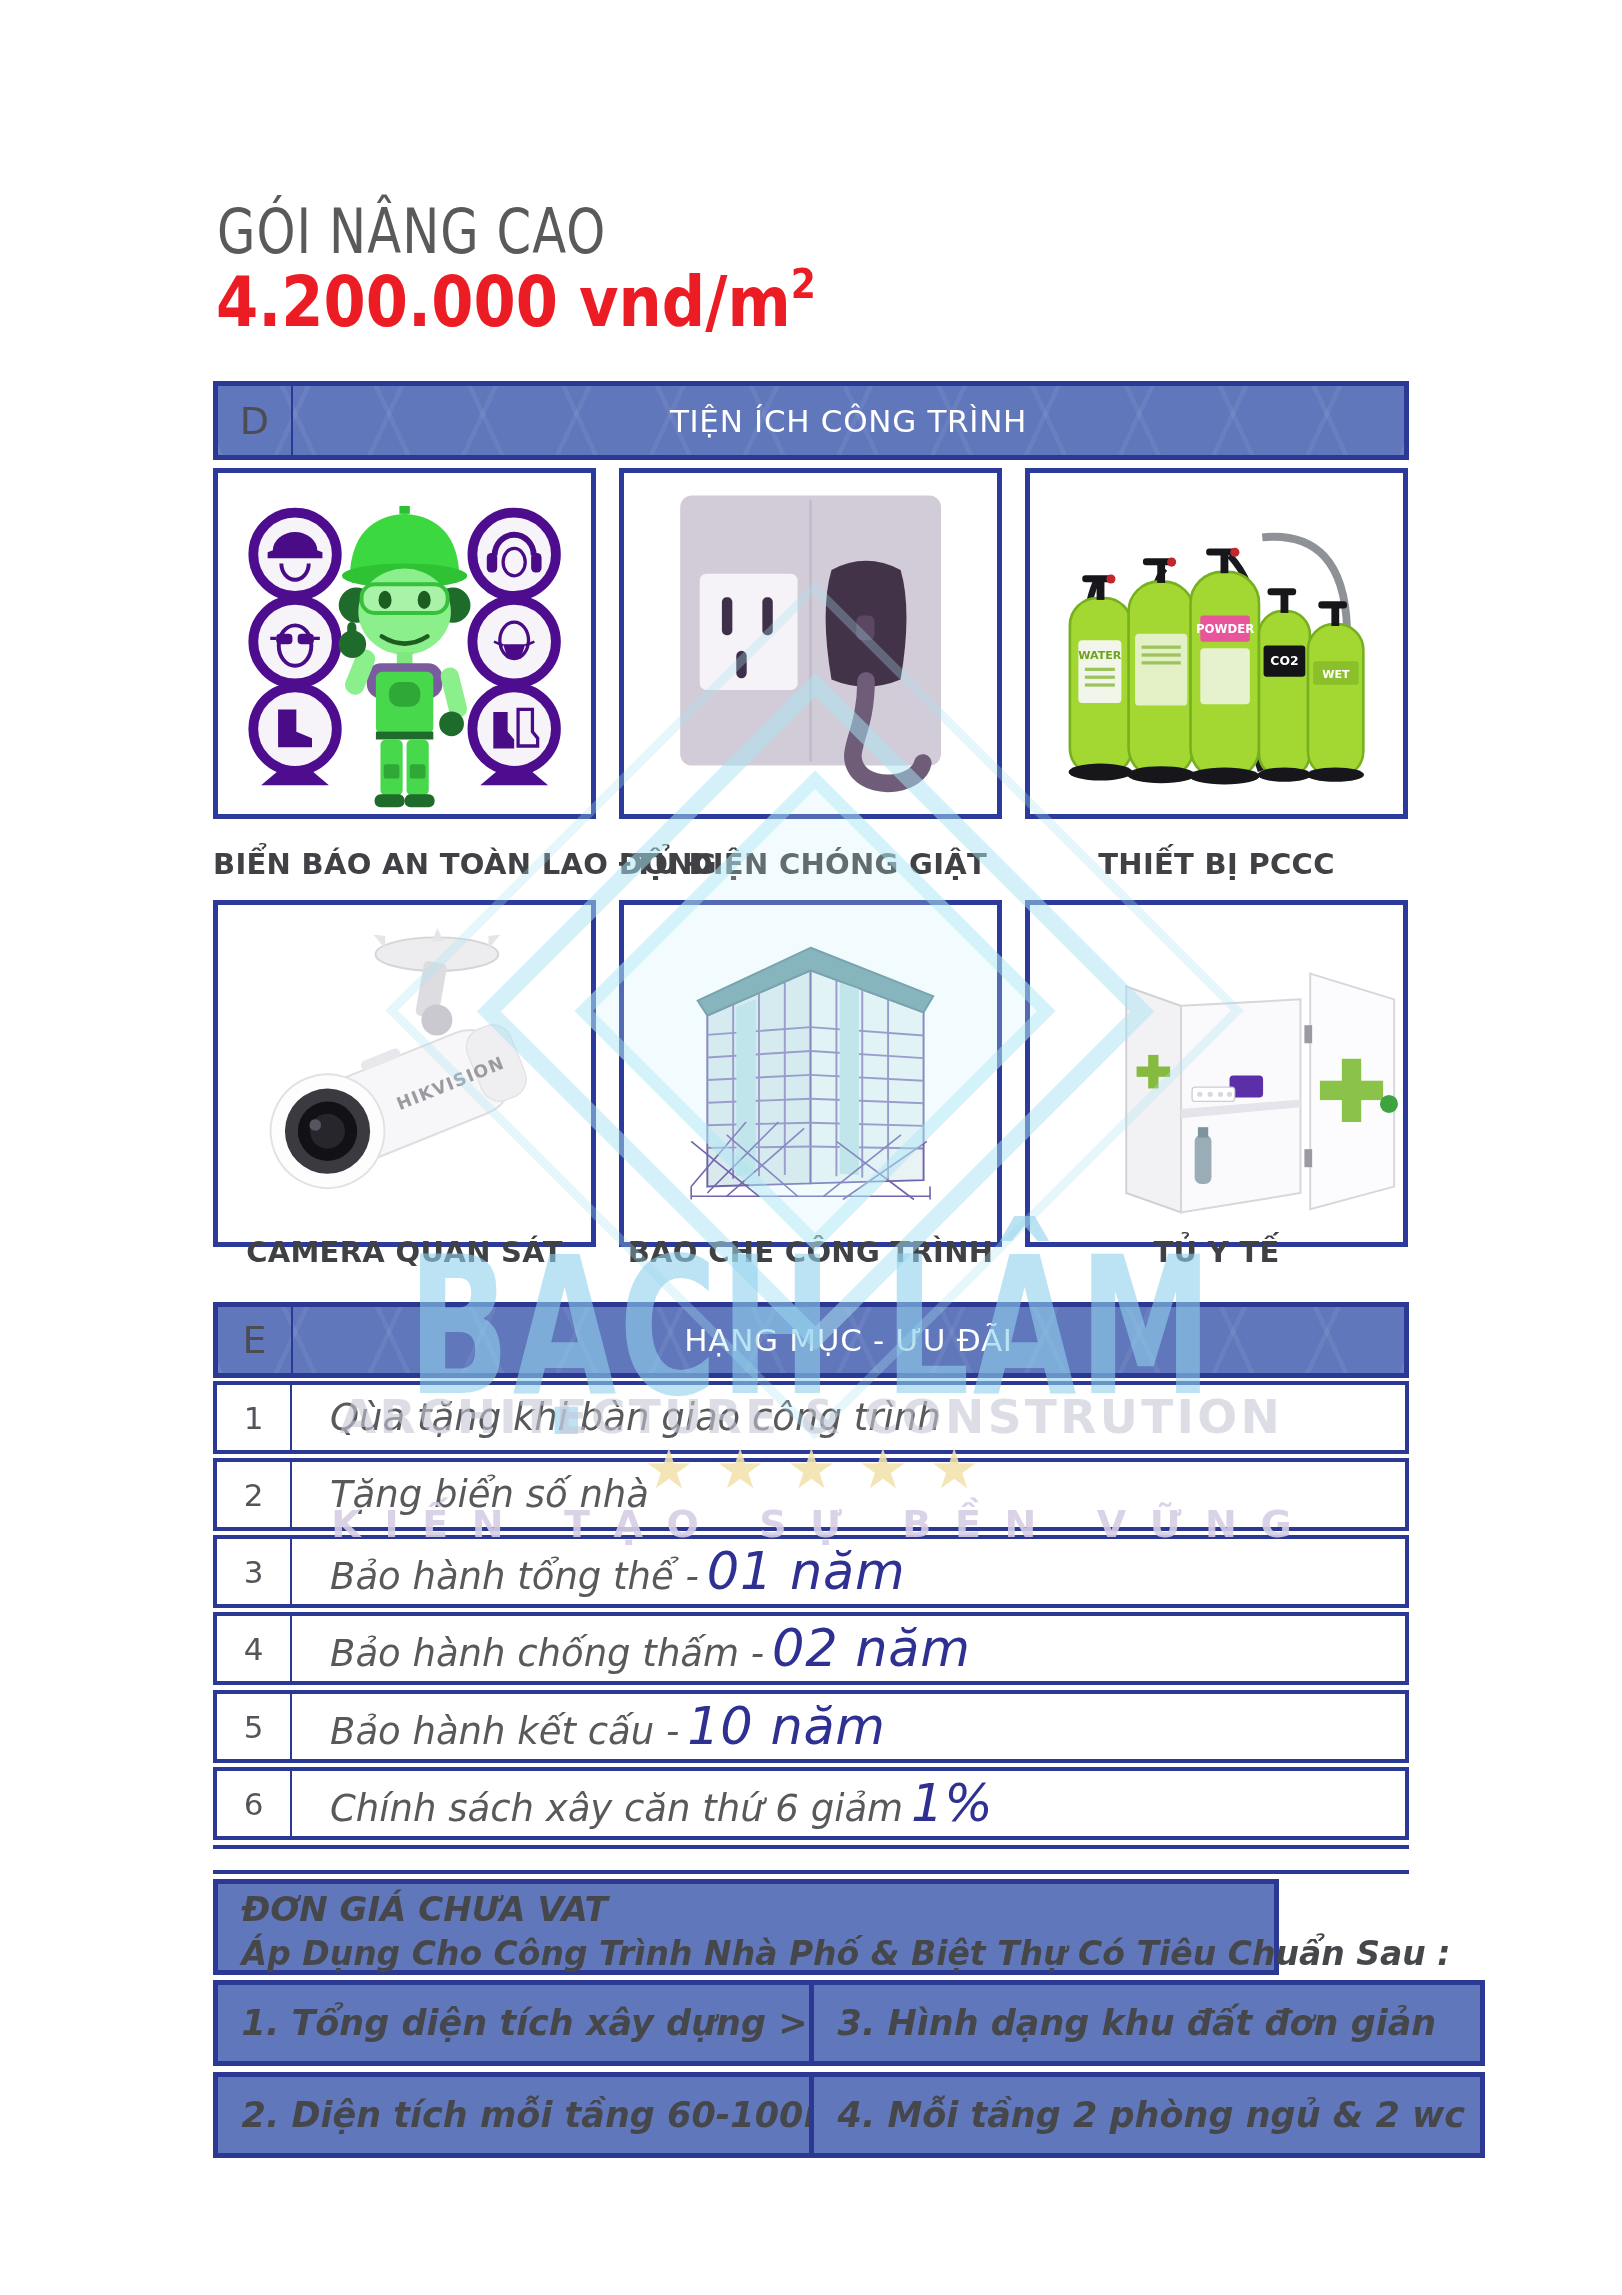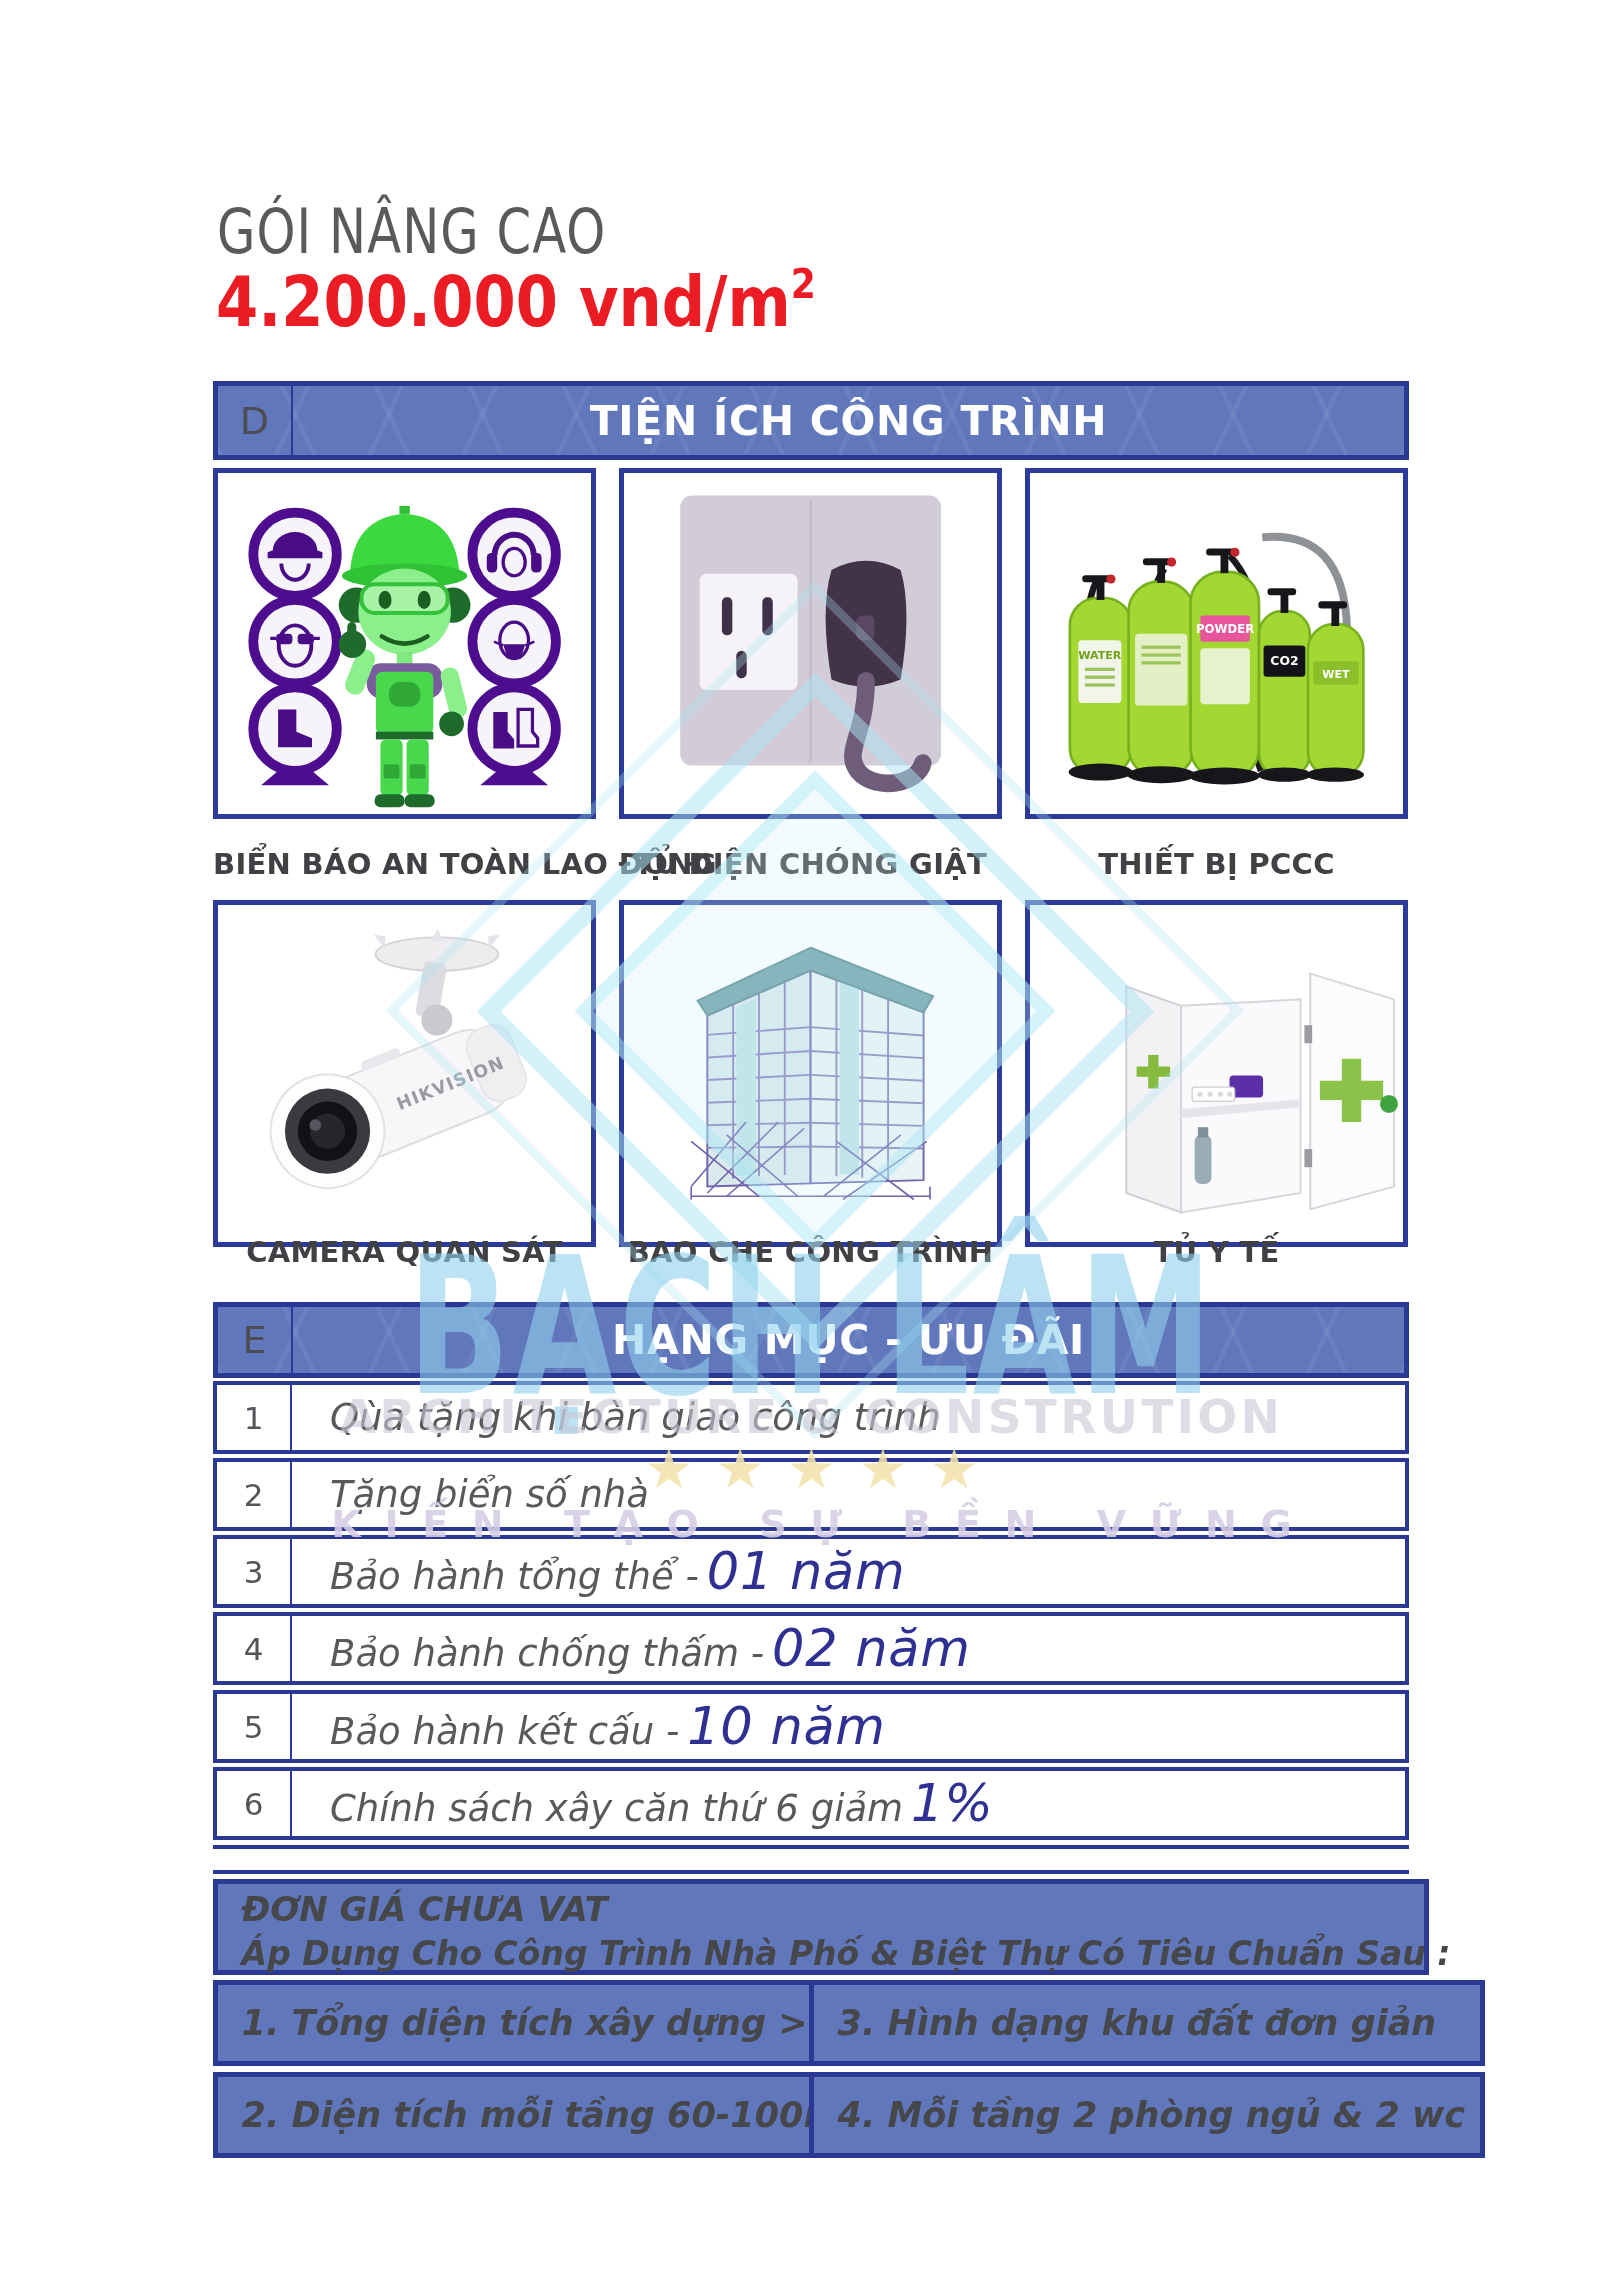--- a/index.html
+++ b/index.html
@@ -18,21 +18,21 @@
   .band{left:213px;width:1196px;background:#6177BC;border:5.2px solid #2B3894;box-sizing:border-box;
         display:flex;align-items:stretch;}
   .chev{background-image:
      repeating-linear-gradient(295deg, rgba(255,255,255,.06) 0 4.6px, rgba(255,255,255,0) 4.6px 85px),
      repeating-linear-gradient(65deg, rgba(255,255,255,.06) 0 4.6px, rgba(255,255,255,0) 4.6px 85px);}
   .band-d{top:381px;height:79px;}
   .band-e{top:1302px;height:76px;}
   .band .letter-cell{width:73px;flex:none;border-right:2.6px solid #2B3894;display:flex;
         align-items:center;justify-content:center;font-size:38px;color:#4C4D52;}
   .band .title-cell{flex:1;display:flex;align-items:center;justify-content:center;
-        color:#ffffff;font-weight:700;font-size:41px;letter-spacing:0.7px;border-radius:17px;}
+        color:#ffffff;font-weight:400;font-size:31px;letter-spacing:0.7px;border-radius:17px;}
 
   
   .imgbox{width:383px;background:#ffffff;border:5.9px solid #2C3B9B;box-sizing:border-box;
           display:flex;align-items:center;justify-content:center;padding:3.9px;}
   .imgbox svg{width:100%;height:100%;display:block;}
   .r1{top:468px;height:351px;}
   .r2{top:900px;height:347px;}
   .c1{left:213px;} .c2{left:619px;} .c3{left:1025px;}
   .imglabel{width:383px;text-align:center;font-weight:700;font-size:29px;color:#3F4145;
             letter-spacing:0.3px;white-space:nowrap;}
@@ -42,21 +42,21 @@
   .erow{left:213px;width:1196px;height:73px;border:4.6px solid #2B3894;box-sizing:border-box;
         background:#fff;display:flex;align-items:center;}
   .enum{width:73px;height:100%;flex:none;border-right:2.6px solid #2B3894;display:flex;
         align-items:center;justify-content:center;font-size:31px;color:#54555A;}
   .etext{padding-left:38px;display:flex;align-items:baseline;font-style:italic;white-space:nowrap;}
   .etext .t{font-size:37px;color:#58595B;}
   .etext .hl{font-size:51px;color:#2E3192;margin-left:7.9px;letter-spacing:0.7px;}
   .bar{left:213px;width:1196px;height:3.9px;background:#2B3894;}
 
   
-  .fhead{left:213px;top:1879px;width:1216px;height:96px;background:#6177BC;
+  .fhead{left:213px;top:1879px;width:1066px;height:96px;background:#6177BC;
          border:5.2px solid #2B3894;box-sizing:border-box;padding:5.2px 0 0 23.6px;
          font-style:italic;color:#46474B;}
   .fhead .l1{font-size:34px;font-weight:600;}
   .fhead .l2{font-size:33px;font-weight:600;margin-top:5.2px;white-space:nowrap;}
   .fcell{height:86px;background:#6177BC;border:5.2px solid #2B3894;box-sizing:border-box;
          display:flex;align-items:center;padding-left:23.6px;font-style:italic;font-size:35px;
          font-weight:600;color:#46474B;white-space:nowrap;}
   .fa{top:1980px;} .fb{top:2072px;}
   .fl{left:213px;width:601px;} .fr{left:809px;width:676px;}
 

